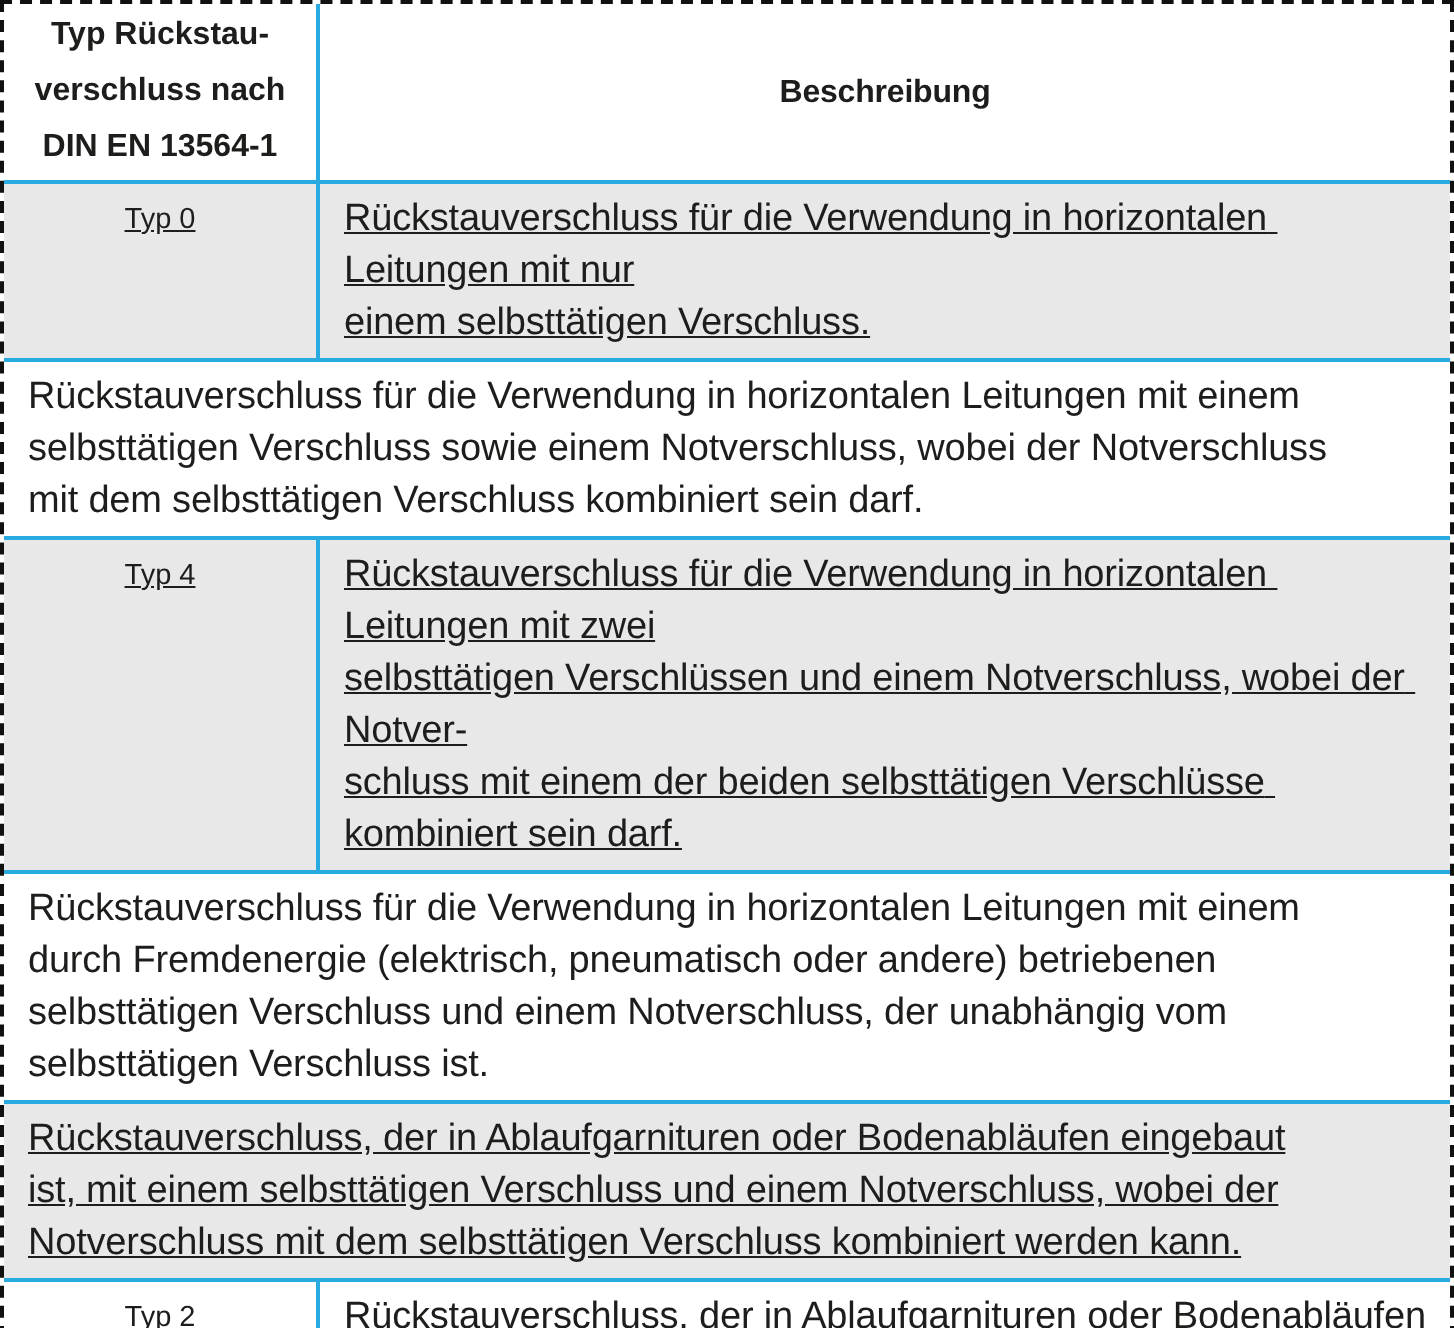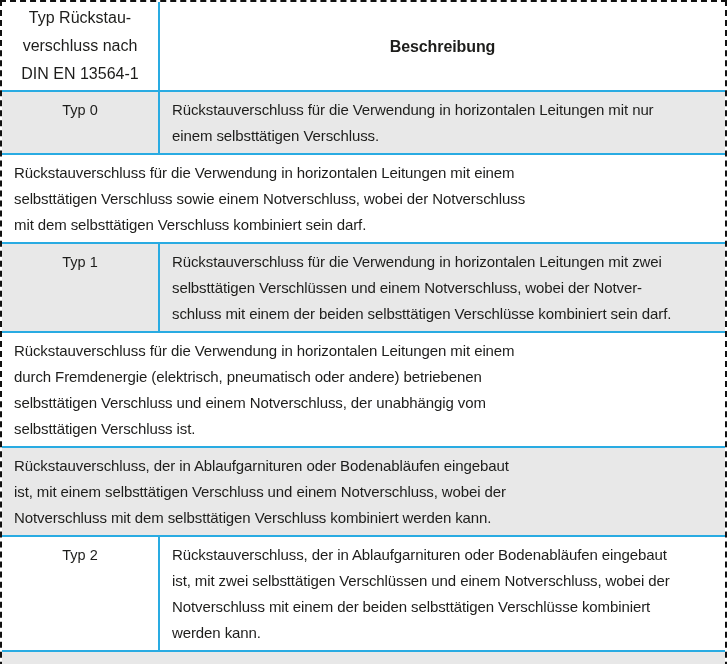--- a/index.html
+++ b/index.html
@@ -21,40 +21,40 @@
     border: 2px dashed var(--border-ink);
     background: #ffffff;
   }
   .row {
     display: flex;
     border-top: 2px solid var(--accent);
   }
   .row.header-row {
     border-top: none;
   }
-  .gray { background: var(--row-gray); }
+  .gray { background: var(--row-gray); text-decoration: underline; }
   .cell-typ {
     flex: 0 0 158px;
     border-right: 2px solid var(--accent);
     text-align: center;
     padding: 5px 6px 4px 6px;
     font-size: 14.5px;
     line-height: 26px;
     white-space: pre-wrap;
   }
   .cell-desc {
     flex: 1 1 auto;
     padding: 5px 12px 4px 12px;
-    font-size: 15px;
+    font-size: 19px;
     line-height: 26px;
     white-space: pre-wrap;
     letter-spacing: -0.1px;
   }
   .header-row .cell-typ {
-    font-weight: normal;
+    font-weight: bold;
     font-size: 16px;
     line-height: 28px;
     padding-top: 2px;
     padding-bottom: 2px;
   }
   .header-row .cell-desc {
     font-weight: bold;
     font-size: 16px;
     display: flex;
     align-items: center;
@@ -89,21 +89,21 @@
 einem selbsttätigen Verschluss.</div>
   </div>
 
   <div class="row">
     <div class="cell-desc">Rückstauverschluss für die Verwendung in horizontalen Leitungen mit einem
 selbsttätigen Verschluss sowie einem Notverschluss, wobei der Notverschluss
 mit dem selbsttätigen Verschluss kombiniert sein darf.</div>
   </div>
 
   <div class="row gray">
-    <div class="cell-typ">Typ 1</div>
+    <div class="cell-typ">Typ 4</div>
     <div class="cell-desc">Rückstauverschluss für die Verwendung in horizontalen Leitungen mit zwei
 selbsttätigen Verschlüssen und einem Notverschluss, wobei der Notver-
 schluss mit einem der beiden selbsttätigen Verschlüsse kombiniert sein darf.</div>
   </div>
 
   <div class="row">
     <div class="cell-desc">Rückstauverschluss für die Verwendung in horizontalen Leitungen mit einem
 durch Fremdenergie (elektrisch, pneumatisch oder andere) betriebenen
 selbsttätigen Verschluss und einem Notverschluss, der unabhängig vom
 selbsttätigen Verschluss ist.</div>

